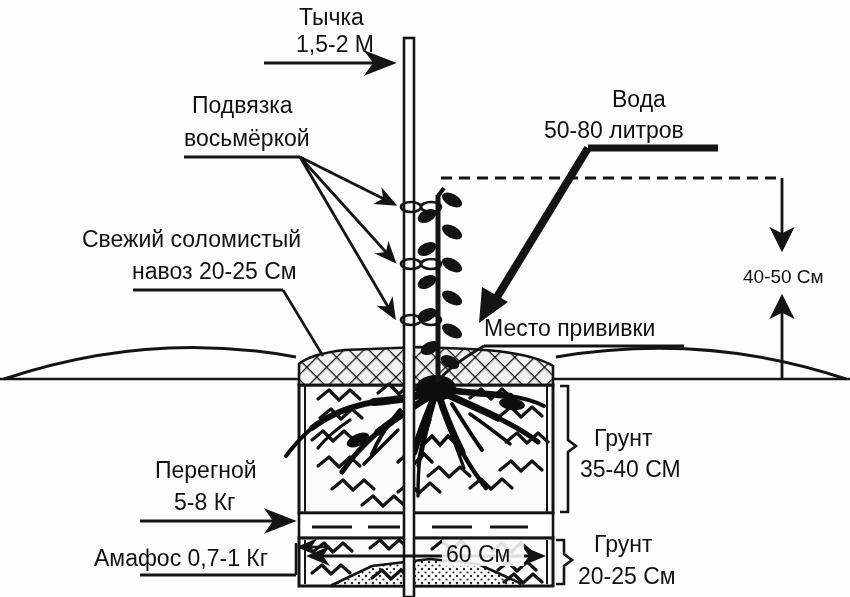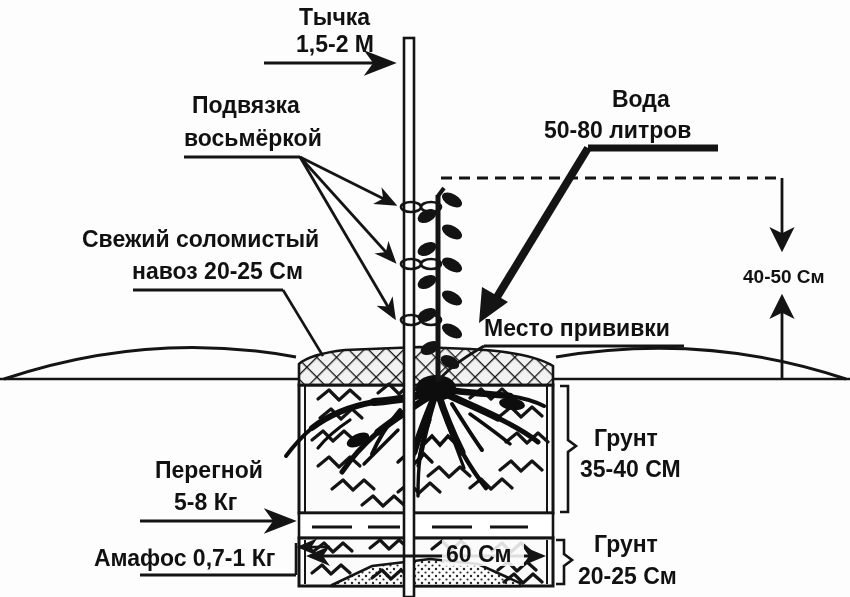--- a/index.html
+++ b/index.html
@@ -10,21 +10,20 @@
   }
   body {
     font-family: "Liberation Sans", sans-serif;
   }
   #stage {
     position: relative;
     width: 850px;
     height: 597px;
     background: #fdfdfd;
     overflow: hidden;
-    font-weight: bold;
   }
   #diagram {
     position: absolute;
     left: 0;
     top: 0;
     width: 850px;
     height: 597px;
   }
   text {
     font-family: "Liberation Sans", sans-serif;

